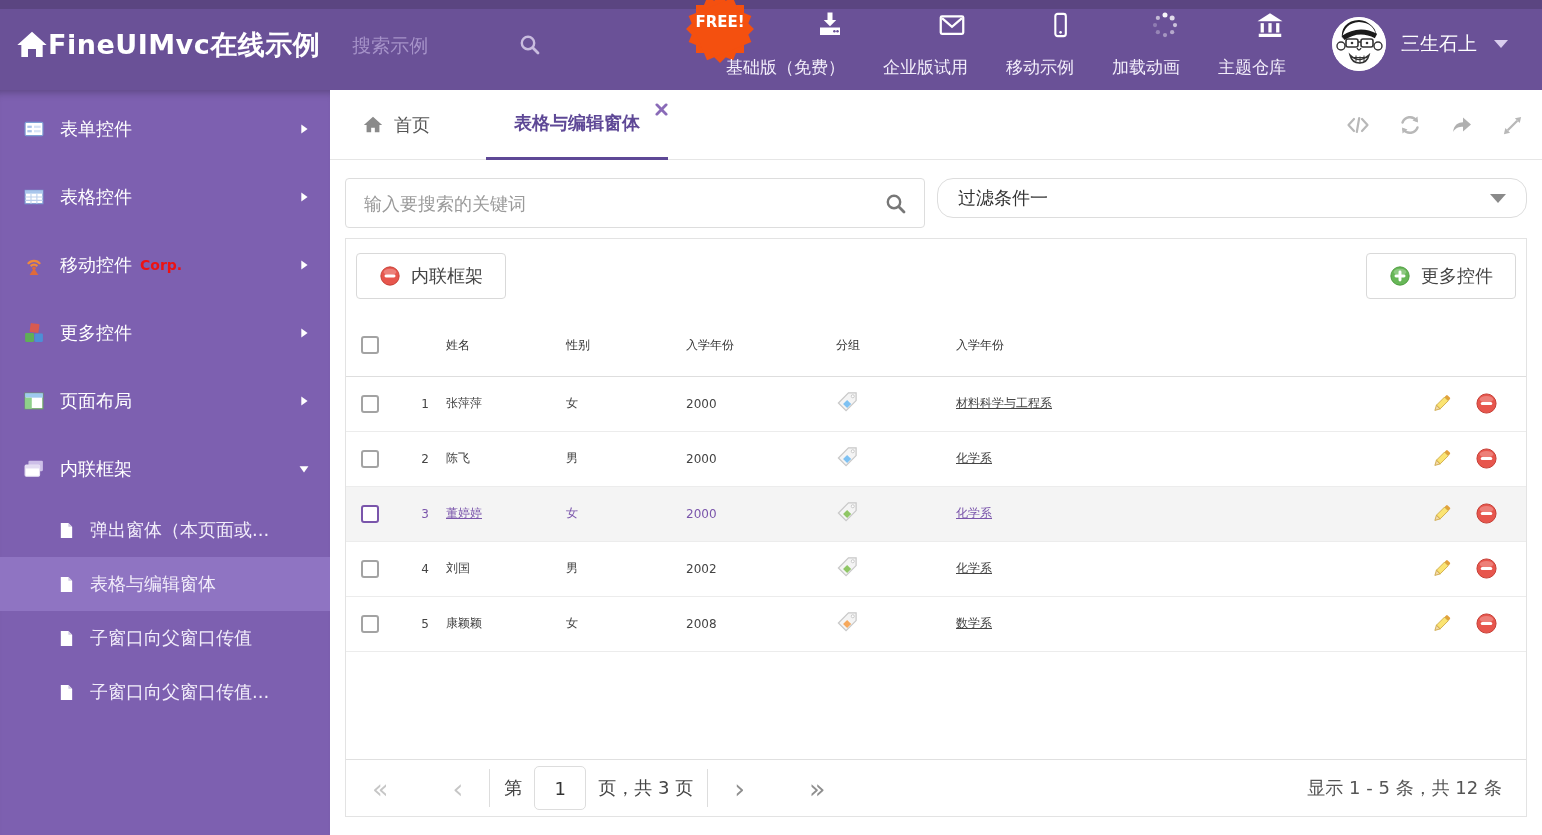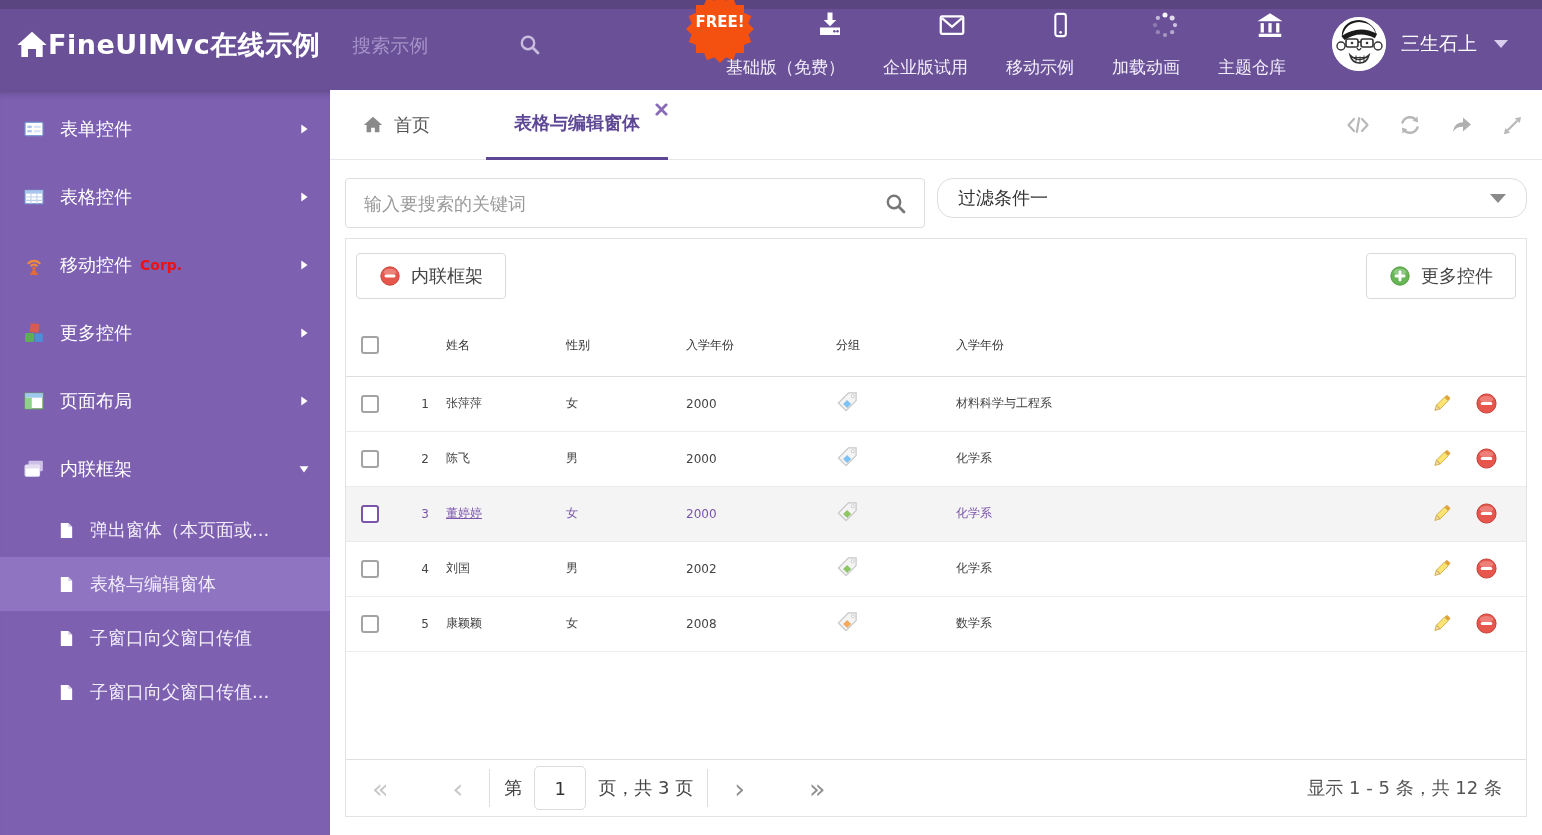--- a/index.html
+++ b/index.html
@@ -61,21 +61,21 @@
   .grid-panel{position:relative;margin:10px 15px 0 15px;height:579px;border:1px solid #e3e3e3;background:#fff}
   .grid-toolbar{display:flex;justify-content:space-between;padding:14px 10px 16px 10px}
   .btn{display:flex;align-items:center;gap:10px;height:46px;padding:0 22px;border:1px solid #d9d9d9;border-radius:4px;background:#fff;font-size:18px;color:#444;cursor:pointer;font-family:inherit}
 
   table.grid{width:1180px;border-collapse:collapse;table-layout:fixed;font-size:12px}
   table.grid th{font-weight:normal;color:#333;text-align:left;height:61px;border-bottom:1px solid #dedede}
   table.grid td{height:55px;border-bottom:1px solid #ececec;color:#444}
   .c-check{padding-left:15px}
   .c-num{text-align:center;color:#444}
   .checkbox{display:inline-block;width:18px;height:18px;border:2px solid #a3a3a3;border-radius:3px;background:#fff;cursor:pointer;vertical-align:middle}
-  .major-link{color:var(--link-text);cursor:pointer}
+  .major-link{color:var(--link-text);text-decoration:underline;cursor:pointer}
   tr[data-selected="true"] td{background:var(--selected-row-bg);color:var(--selected-row-text)}
   tr[data-selected="true"] .checkbox{border-color:#7a55ab}
   tr[data-selected="true"] .major-link{color:var(--selected-row-text)}
   tr[data-selected="true"] .cell-name{text-decoration:underline}
   .c-actions{text-align:right;padding-right:28px;white-space:nowrap}
   .c-actions .act{display:inline-flex;margin-left:18px;cursor:pointer;vertical-align:middle}
   .tag-wrap{display:inline-flex}
   .tag-wrap[data-tag="blue"]{--tag-color:var(--tag-blue)}
   .tag-wrap[data-tag="green"]{--tag-color:var(--tag-green)}
   .tag-wrap[data-tag="orange"]{--tag-color:var(--tag-orange)}

